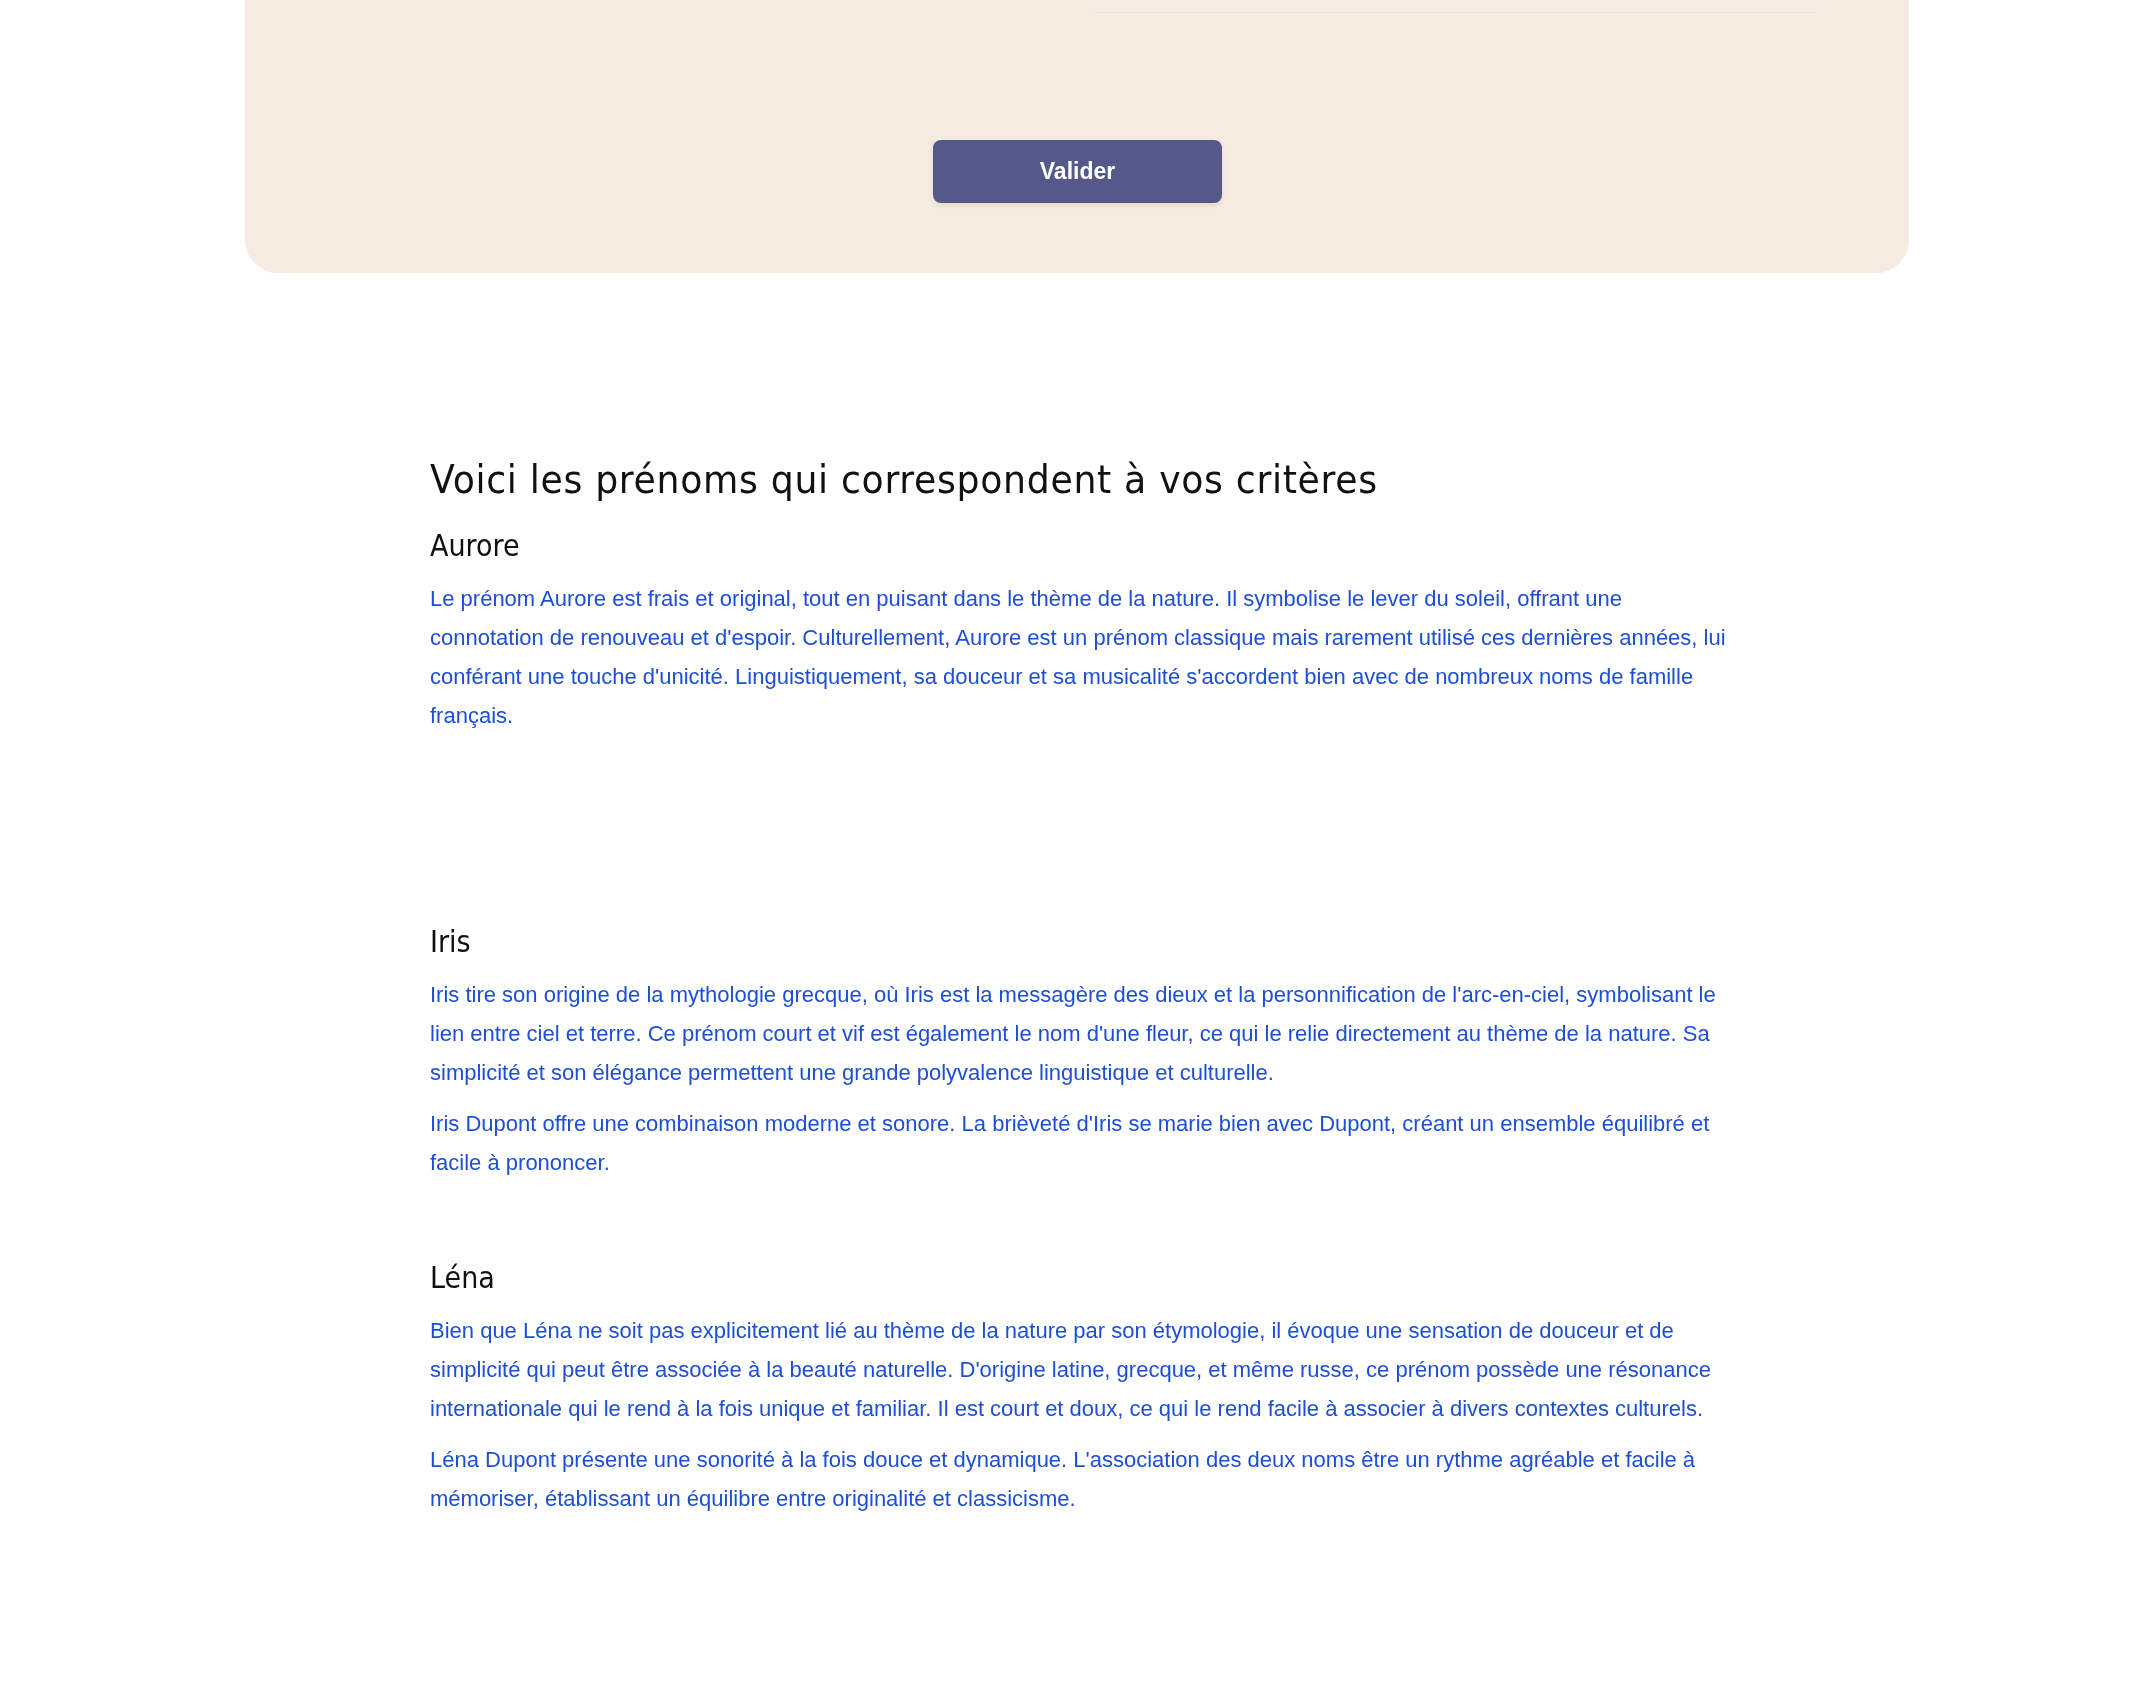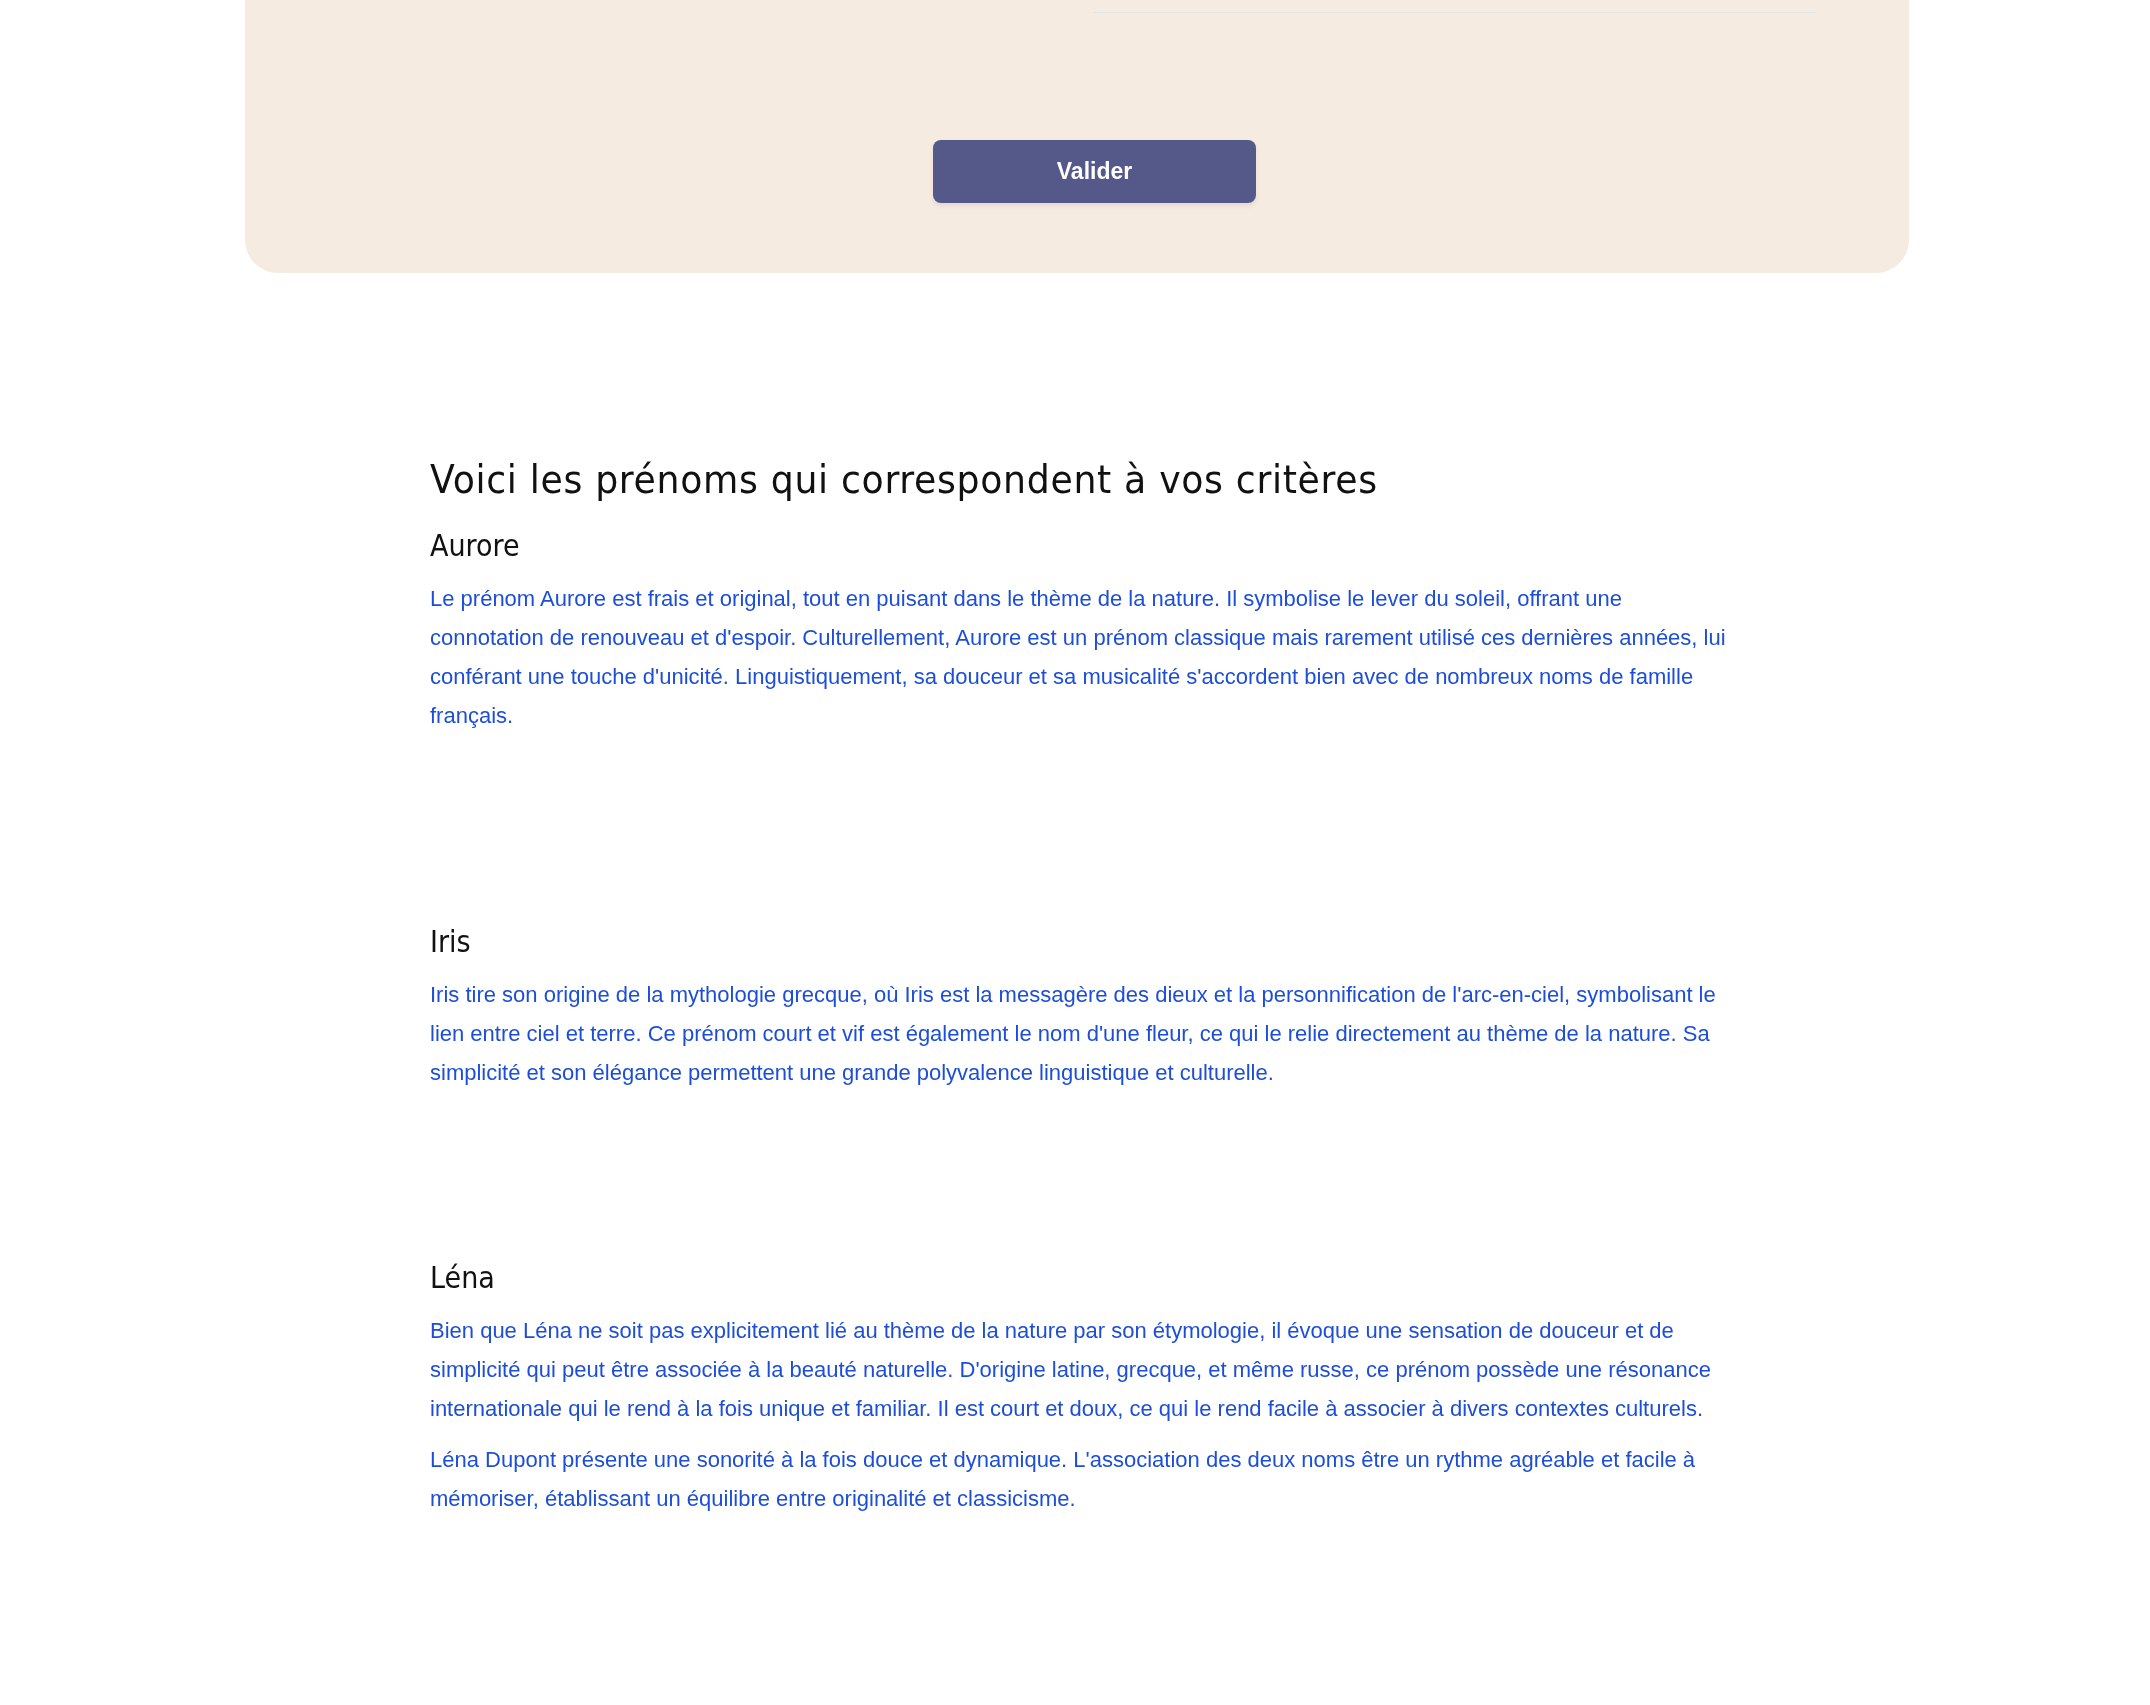--- a/index.html
+++ b/index.html
@@ -29,21 +29,21 @@
     left: 849px; 
     top: 55px;    
     width: 722px;
     height: 1.4px;
     background: #e3e3e3;
   }
   .submit-button {
     position: absolute;
     left: 688px;  
     top: 183px;   
-    width: 323px;
+    width: 289px;
     height: 63px;
     background: #545989;
     color: #ffffff;
     border: none;
     border-radius: 8px;
     font-family: "Liberation Sans", sans-serif;
     font-weight: bold;
     font-size: 23px;
     box-shadow: 0 2.2px 4.3px rgba(120, 100, 80, 0.12);
     cursor: pointer;
@@ -116,20 +116,21 @@
     <h3 class="name-heading">Aurore</h3>
     <div class="desc">
       <p class="name-para">Le prénom Aurore est frais et original, tout en puisant dans le thème de la nature. Il symbolise le lever du soleil, offrant une connotation de renouveau et d'espoir. Culturellement, Aurore est un prénom classique mais rarement utilisé ces dernières années, lui conférant une touche d'unicité. Linguistiquement, sa douceur et sa musicalité s'accordent bien avec de nombreux noms de famille français.</p>
     </div>
   </article>
 
   <article class="name-block" id="block-1">
     <h3 class="name-heading">Iris</h3>
     <div class="desc">
       <p class="name-para">Iris tire son origine de la mythologie grecque, où Iris est la messagère des dieux et la personnification de l'arc-en-ciel, symbolisant le lien entre ciel et terre. Ce prénom court et vif est également le nom d'une fleur, ce qui le relie directement au thème de la nature. Sa simplicité et son élégance permettent une grande polyvalence linguistique et culturelle.</p>
+      <p class="name-para">Iris Dupont offre une combinaison moderne et sonore. La brièveté d'Iris se marie bien avec Dupont, créant un ensemble équilibré et facile à prononcer.</p>
     </div>
   </article>
 
   <article class="name-block" id="block-2">
     <h3 class="name-heading">Léna</h3>
     <div class="desc">
       <p class="name-para">Bien que Léna ne soit pas explicitement lié au thème de la nature par son étymologie, il évoque une sensation de douceur et de simplicité qui peut être associée à la beauté naturelle. D'origine latine, grecque, et même russe, ce prénom possède une résonance internationale qui le rend à la fois unique et familiar. Il est court et doux, ce qui le rend facile à associer à divers contextes culturels.</p>
       <p class="name-para">Léna Dupont présente une sonorité à la fois douce et dynamique. L'association des deux noms être un rythme agréable et facile à mémoriser, établissant un équilibre entre originalité et classicisme.</p>
     </div>
   </article>

